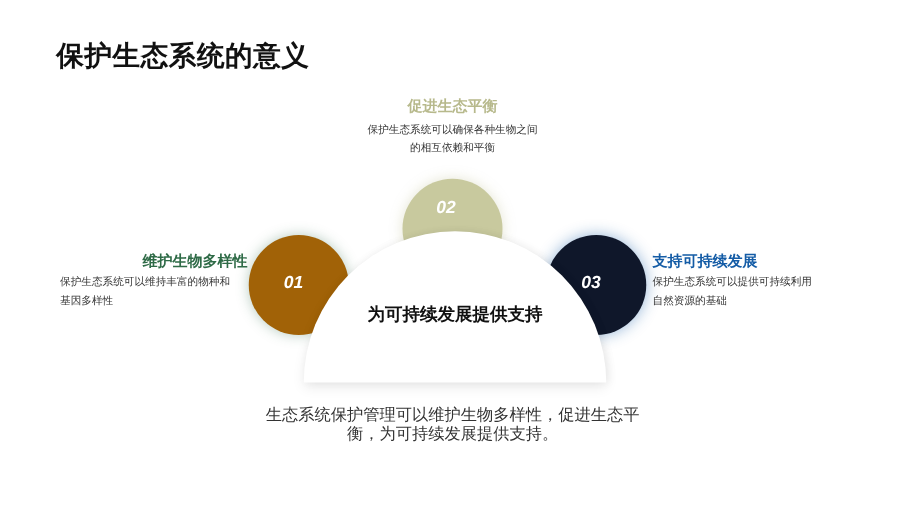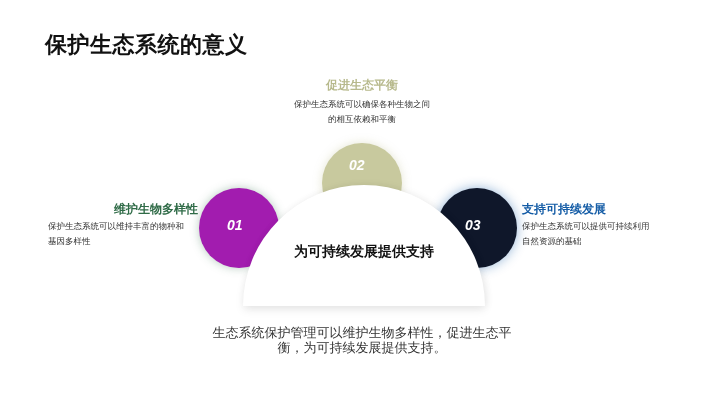--- a/index.html
+++ b/index.html
@@ -3,21 +3,21 @@
 <meta charset="utf-8">
 <style>
   html, body { margin:0; padding:0; }
   body { width:720px; height:404px; background:#ffffff; position:relative; overflow:hidden;
          font-family: "DejaVu Sans", "Liberation Sans", sans-serif; }
   .title { position:absolute; left:45px; top:30px; font-size:22px; font-weight:bold; color:#111; letter-spacing:0.5px; }
   .circle { position:absolute; width:80px; height:80px; border-radius:50%; color:#fff;
             font-family:"Liberation Sans", sans-serif; font-style:italic; font-weight:bold; font-size:14px;
             box-sizing:border-box; }
   .circle span { position:absolute; }
-  .c1 { left:199px; top:188px; background:#a21caf; box-shadow:0 0 10px rgba(47,107,71,0.35); }
+  .c1 { left:199px; top:188px; background:#a16207; box-shadow:0 0 10px rgba(47,107,71,0.35); }
   .c1 span { left:28px; top:29px; }
   .c2 { left:322px; top:143px; background:#c8c99e; box-shadow:0 0 10px rgba(180,180,130,0.35); }
   .c2 span { left:27px; top:14px; }
   .c3 { left:437px; top:188px; background:#0f172a; box-shadow:0 0 12px rgba(20,92,166,0.45); }
   .c3 span { left:28px; top:29px; }
   .semi { position:absolute; left:243px; top:185px; width:242px; height:121px;
           background:#fff; border-radius:121px 121px 0 0;
           box-shadow:0 4px 10px rgba(0,0,0,0.08), 2px 0 8px rgba(0,0,0,0.06); }
   .center-text { position:absolute; left:243px; top:243px; width:242px; text-align:center;
                  font-size:14px; font-weight:bold; color:#111; }

